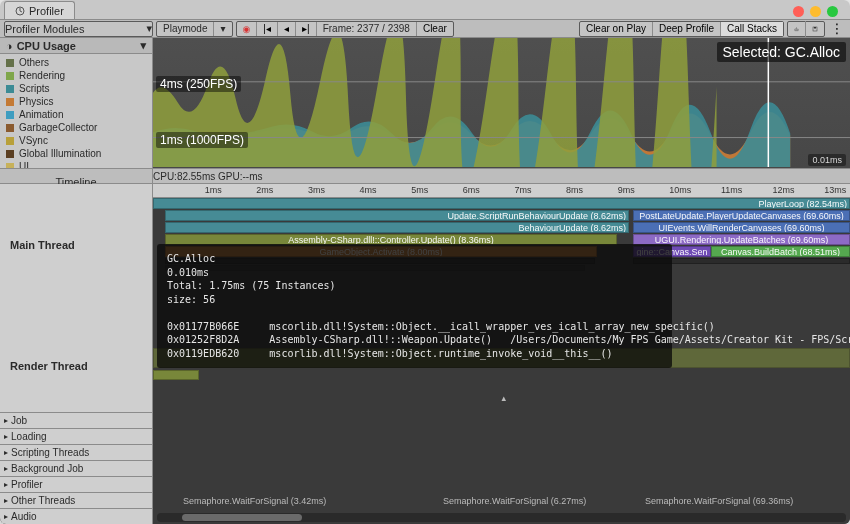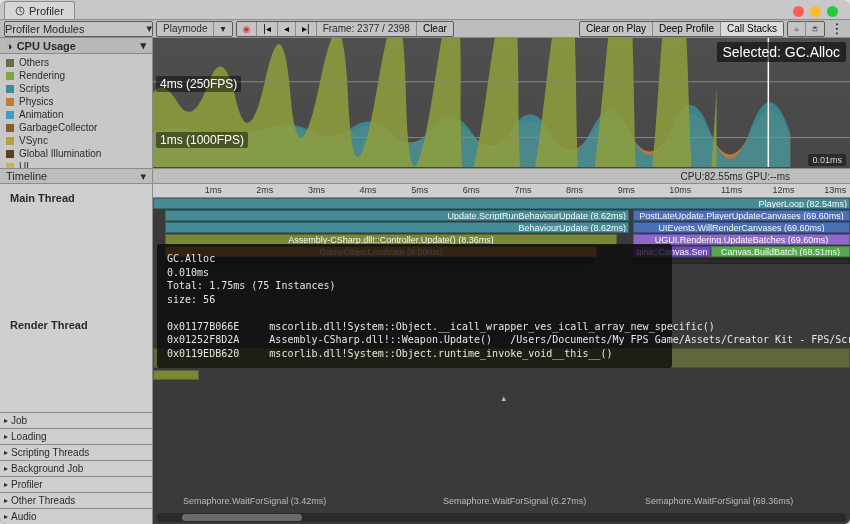--- a/index.html
+++ b/index.html
@@ -61,28 +61,28 @@
 
   
   .chart{height:130px;position:relative;background:linear-gradient(180deg,#4f4f4f 0,#474747 100%);overflow:hidden;}
   .sel-label{position:absolute;right:4px;top:4px;background:rgba(0,0,0,.55);color:#fff;padding:2px 6px;font-size:14px;border-radius:2px;}
   .grid-lbl{position:absolute;left:3px;color:#fff;font-size:12px;background:rgba(0,0,0,.45);padding:1px 4px;border-radius:2px;}
   .chart svg{position:absolute;inset:0;}
   .tick-label{position:absolute;right:4px;bottom:2px;color:#d8d8d8;font-size:9px;background:rgba(0,0,0,.4);padding:1px 4px;border-radius:2px;}
 
   
   .subbar{height:16px;background:var(--toolbar);border-top:1px solid var(--border);border-bottom:1px solid var(--border);display:flex;align-items:center;}
-  .dropdown{width:153px;height:16px;padding:12px 6px;display:flex;align-items:center;justify-content:space-between;border-right:1px solid var(--border);}
-  .sub-center{flex:1;text-align:right;font-size:10px;padding-right:60px;}
+  .dropdown{width:153px;height:16px;padding:12px 6px;display:flex;align-items:center;justify-content:space-between;border-right:1px solid var(--border);flex-direction:column;}
+  .sub-center{flex:1;text-align:left;font-size:10px;padding-right:60px;}
 
   
   .tl-wrap{flex:1;display:flex;overflow:hidden;background:#3a3a3a;color:var(--text-light);}
   .tl-side{width:153px;background:#cfcfcf;border-right:1px solid var(--border);color:var(--text-dark);display:flex;flex-direction:column;}
   .tl-main{flex:1;position:relative;overflow:hidden;}
-  .thread-lbl{padding:8px 10px;font-weight:600;font-size:11px;}
+  .thread-lbl{padding:8px 10px;font-weight:600;font-size:11px;margin-top:47px;}
   .thread-lbl.top{height:140px;}
   .thread-lbl.mid{height:110px;}
   .collapse-row{height:16px;border-top:1px solid var(--border);display:flex;align-items:center;gap:3px;padding:0 4px;font-size:10px;}
   .collapse-row::before{content:'▸';font-size:8px;}
   .flex1{flex:1;}
 
   
   .ruler{height:14px;background:#cfcfcf;display:flex;color:#333;font-size:9px;border-bottom:1px solid var(--border);position:relative;}
   .ruler span{position:absolute;top:1px;}
 

